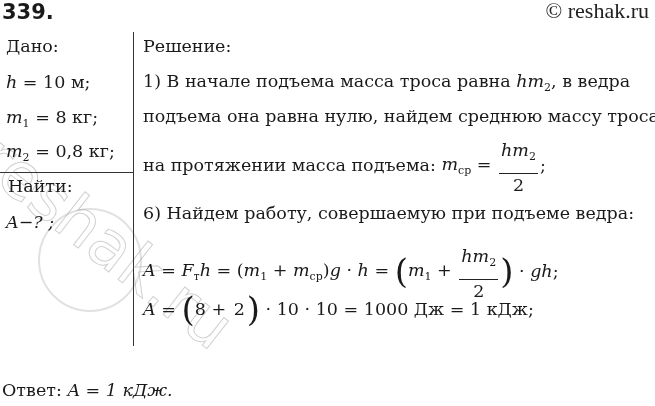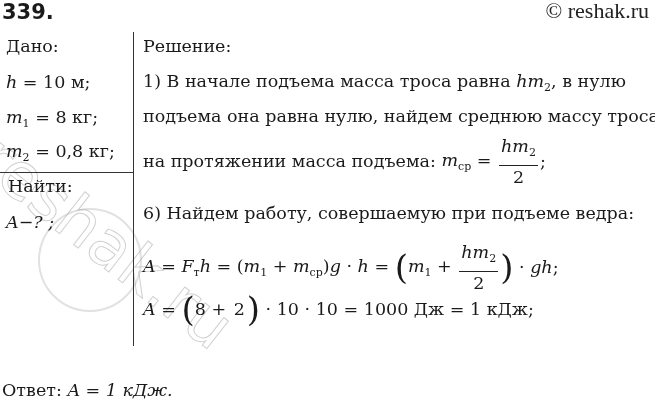--- a/index.html
+++ b/index.html
@@ -7,21 +7,21 @@
          font-family:"DejaVu Serif", serif; color:#1a1a1a; }
   .abs { position:absolute; white-space:nowrap; }
   .num { left:2px; top:0px; font-family:"DejaVu Sans", sans-serif; font-weight:bold; font-size:21px; }
   .copy { right:6px; top:-2px; font-family:"Liberation Serif", serif; font-size:22px; color:#222; }
   .txt { font-size:17.5px; }
   .vline { left:133px; top:32px; width:1px; height:314px; background:#333; }
   .hline { left:0px; top:172px; width:134px; height:1px; background:#333; }
   i.v { font-style:italic; }
   sub { font-size:11px; vertical-align:-4px; }
   .frac { display:inline-block; vertical-align:middle; text-align:center; margin:0 2px; }
-  .frac .n { display:block; border-bottom:1px solid #222; padding:0 2px; line-height:25px; }
+  .frac .n { display:block; border-bottom:1px solid #222; padding:0 2px; line-height:32px; }
   .frac .d { display:block; line-height:22px; }
   .paren { font-size:34px; font-weight:200; vertical-align:middle; line-height:1; }
   .wm { left:10px; top:120px; font-family:"DejaVu Sans", sans-serif; font-size:64px; color:transparent;
         -webkit-text-stroke:1px rgba(150,150,150,0.45); transform:rotate(38deg); transform-origin:left top; }
   .wmc { left:38px; top:208px; width:100px; height:100px; border-radius:50%; border:2px solid rgba(170,170,170,0.35); }
 </style>
 </head>
 <body>
 
 <div class="abs num">339.</div>
@@ -42,21 +42,21 @@
 </div>
 <div class="abs txt" style="left:6px;top:141px;">
   <i class="v">m</i><sub>2</sub><span> = 0,8 кг;</span>
 </div>
 
 <div class="abs txt" style="left:8px;top:176px;">Найти:</div>
 <div class="abs txt" style="left:6px;top:212px;font-style:italic;">A−? ;</div>
 
 <div class="abs txt" style="left:143px;top:36px;">Решение:</div>
 <div class="abs txt" style="left:143px;top:71px;">
-  <span>1) В начале подъема масса троса равна </span><i class="v">hm</i><sub>2</sub><span>, в нулю</span>
+  <span>1) В начале подъема масса троса равна </span><i class="v">hm</i><sub>2</sub><span>, в ведра</span>
 </div>
 <div class="abs txt" style="left:143px;top:106px;">подъема она равна нулю, найдем среднюю массу троса</div>
 <div class="abs txt" style="left:143px;top:134px;">
   <span style="vertical-align:middle;">на протяжении масса подъема:</span>
   <span style="vertical-align:middle;"><i class="v">m</i><sub>ср</sub> = </span>
   <span class="frac"><span class="n"><i class="v">hm</i><sub>2</sub></span><span class="d">2</span></span><span style="vertical-align:middle;">;</span>
 </div>
 
 <div class="abs txt" style="left:143px;top:203px;">6) Найдем работу, совершаемую при подъеме ведра:</div>
 

